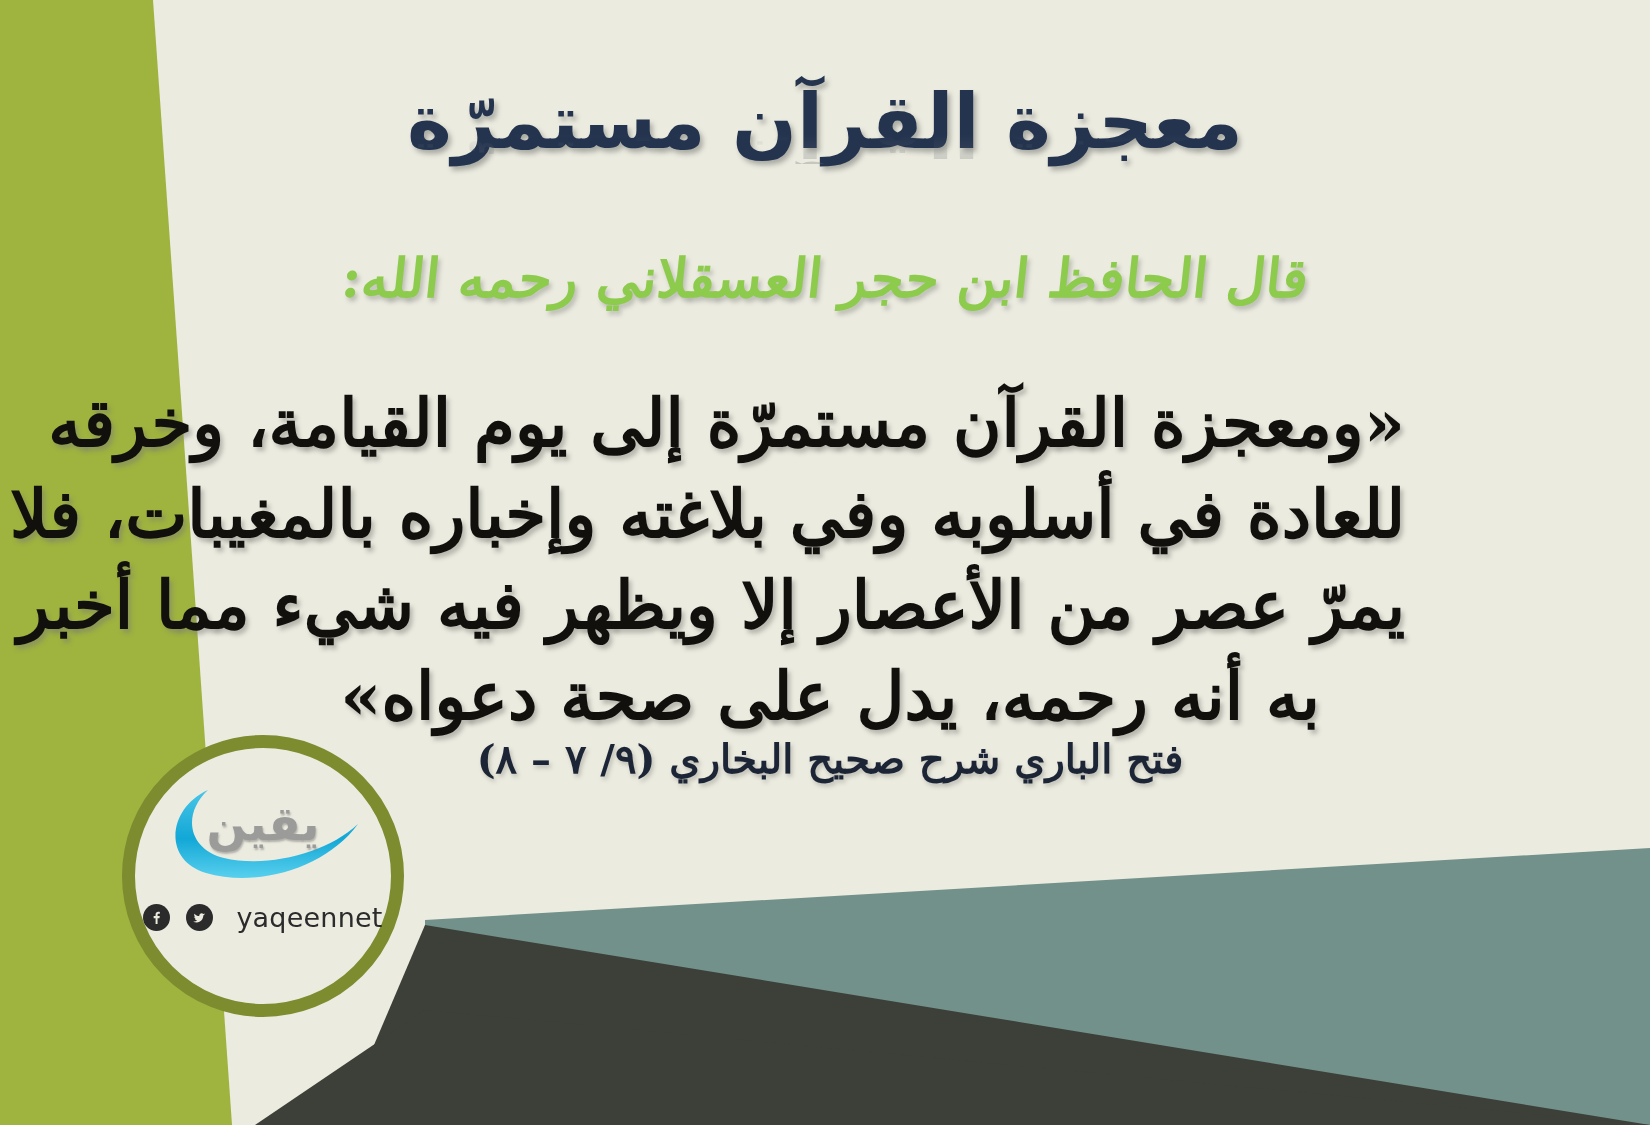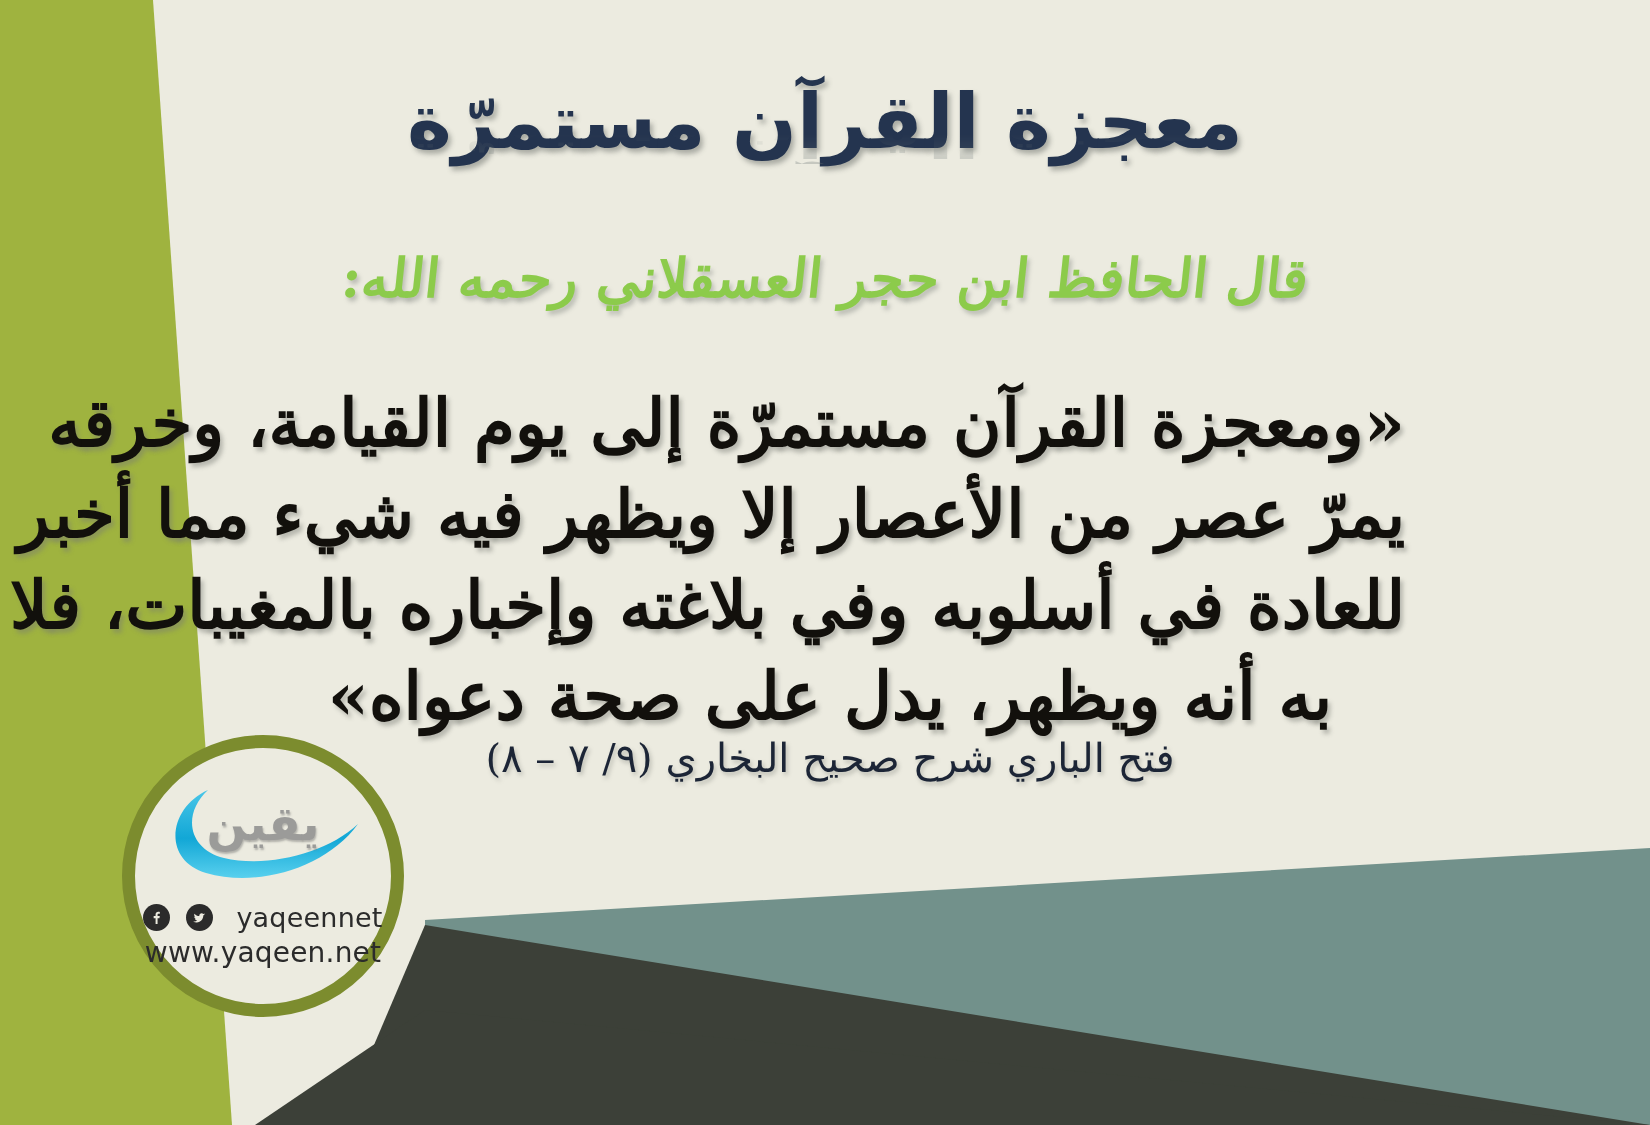--- a/index.html
+++ b/index.html
@@ -80,21 +80,21 @@
     line-height:1.38;
     text-shadow:3px 4px 4px rgba(120,122,115,.45);
   }
   #quote .qline{display:block;white-space:nowrap;}
 
   
   #citation{
     position:absolute;top:735px;left:255px;width:1150px;
     direction:rtl;text-align:center;
     font-family:"DejaVu Serif","Liberation Serif",serif;
-    font-size:40px;font-weight:normal;color:#1C2536;
+    font-size:40px;font-weight:bold;color:#1C2536;
     text-shadow:2px 3px 4px rgba(120,122,115,.40);
     white-space:nowrap;
   }
 
   
   #logo-badge{
     position:absolute;left:122px;top:735px;
     width:282px;height:282px;border-radius:50%;
     background:#ECEBE0;
     border:13px solid #7C8C2E;
@@ -146,23 +146,23 @@
 
   <div id="headline-block">
     <div id="headline">معجزة القرآن مستمرّة</div>
     <div id="headline-reflection">معجزة القرآن مستمرّة</div>
   </div>
 
   <div id="attribution">قال الحافظ ابن حجر العسقلاني رحمه الله:</div>
 
   <div id="quote">
     <span class="qline">«ومعجزة القرآن مستمرّة إلى يوم القيامة، وخرقه</span>
+    <span class="qline">للعادة في أسلوبه وفي بلاغته وإخباره بالمغيبات، فلا</span>
     <span class="qline">يمرّ عصر من الأعصار إلا ويظهر فيه شيء مما أخبر</span>
-    <span class="qline">للعادة في أسلوبه وفي بلاغته وإخباره بالمغيبات، فلا</span>
-    <span class="qline">به أنه ويظهر، يدل على صحة دعواه»</span>
+    <span class="qline">به أنه رحمه، يدل على صحة دعواه»</span>
   </div>
 
   <div id="citation">فتح الباري شرح صحيح البخاري (٩/ ٧ – ٨)</div>
 
   <div id="logo-badge">
     <div id="logo-mark">
       <svg id="logo-swoosh" viewBox="0 0 195 96">
         <defs>
           <linearGradient id="cy" x1="0" y1="0" x2="0" y2="1">
             <stop offset="0" stop-color="#4AC6E8"></stop>
@@ -182,16 +182,15 @@
           </svg>
       </span>
       <span class="sicon">
         <svg viewBox="0 0 24 24">
             <path d="M20 7.5c-.6.3-1.2.4-1.9.5.7-.4 1.2-1 1.4-1.8-.6.4-1.3.7-2.1.8-.6-.6-1.5-1-2.4-1-1.8 0-3.3 1.5-3.3 3.3 0 .3 0 .5.1.7-2.8-.1-5.2-1.4-6.8-3.4-.3.5-.5 1-.5 1.7 0 1.1.6 2.1 1.5 2.7-.5 0-1-.2-1.5-.4 0 1.6 1.1 2.9 2.6 3.2-.3.1-.6.1-.9.1-.2 0-.4 0-.6-.1.4 1.3 1.6 2.3 3.1 2.3-1.1.9-2.5 1.4-4.1 1.4H3c1.5.9 3.2 1.5 5 1.5 6 0 9.3-5 9.3-9.3v-.4c.7-.5 1.3-1.1 1.7-1.8z"></path>
           </svg>
       </span>
       <span id="logo-handle">yaqeennet</span>
     </div>
 
-    <div id="logo-url">www.yaqeen.net</div>
   </div>
 
 </div>
 
 </body></html>

